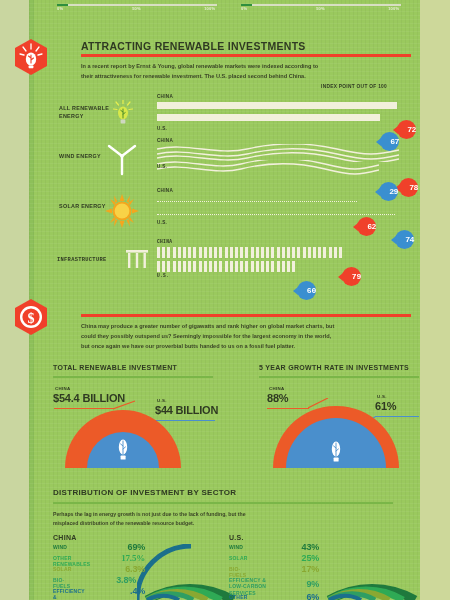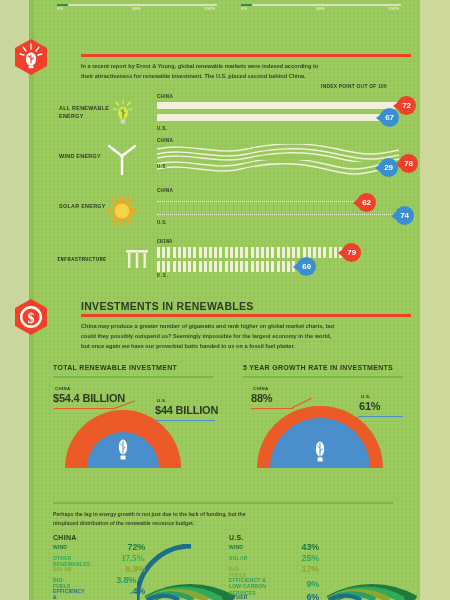--- a/index.html
+++ b/index.html
@@ -73,22 +73,23 @@
     color:#2f3a22; letter-spacing:.3px;
   }
   .indexnote {
     position:absolute; font-size:4.8px; font-weight:bold;
     color:#2f3a22; letter-spacing:.3px;
   }
   .solidbar { position:absolute; height:7px; background:#f2f0dc; }
   .badge {
     position:absolute; width:19px; height:19px; border-radius:50%;
     color:#fff; font-size:8px; font-weight:bold;
-    display:flex; align-items:center; justify-content:center;
+    display:flex; align-items:center; justify-content:flex-end;
     letter-spacing:-.2px;
+    margin-top:24px;
   }
   .badge.cn { background:#f0402a; }
   .badge.us { background:#3a8fd0; }
   .badge .tail {
     position:absolute; width:0; height:0;
     border-top:4px solid transparent; border-bottom:4px solid transparent;
   }
   .badge.cn .tail { left:-4px; border-right:5px solid #f0402a; }
   .badge.us .tail { left:-4px; border-right:5px solid #3a8fd0; }
 
@@ -167,20 +168,21 @@
           <line x1="19" y1="6" x2="19" y2="11"></line>
           <line x1="27" y1="9" x2="24" y2="13"></line>
           <line x1="8" y1="16" x2="12" y2="17"></line>
           <line x1="30" y1="16" x2="26" y2="17"></line>
         </g>
         <ellipse cx="19" cy="21" rx="5.2" ry="6.6" fill="#fff"></ellipse>
         <path d="M19 17 L19 25 M19 20 L16.5 18 M19 22 L21.5 20" stroke="#f0402a" stroke-width="1.1" fill="none" stroke-linecap="round"></path>
         <rect x="16.6" y="27.6" width="4.8" height="2.6" rx="0.6" fill="#fff"></rect>
       </svg>
     </div>
+    <div class="sec-title" style="top:2px;">ATTRACTING RENEWABLE INVESTMENTS</div>
     <div class="sec-rule" style="top:16px;"></div>
     <div class="sec-body" style="top:24px;">In a recent report by Ernst &amp; Young, global renewable markets were indexed according to their attractiveness for renewable investment. The U.S. placed second behind China.</div>
   </div>
 
   <div class="panel" style="top:84px;height:10px;">
     <div class="indexnote" style="left:292px;">INDEX POINT OUT OF 100</div>
   </div>
 
   <div class="panel" style="top:94px;height:42px;">
     <div class="rowlabel" style="left:30px;top:10px;width:52px;">ALL RENEWABLE ENERGY</div>
@@ -307,21 +309,20 @@
 
   <div class="panel" style="top:298px;height:60px;">
     <div class="hexicon">
       <svg width="38" height="38" viewBox="0 0 38 38">
         <polygon points="19,1 35,10 35,28 19,37 3,28 3,10" fill="#f0402a"></polygon>
         <circle cx="19" cy="19" r="11" fill="#fff"></circle>
         <circle cx="19" cy="19" r="8.6" fill="#f0402a"></circle>
         <text x="19" y="24.6" text-anchor="middle" font-family="Liberation Serif, serif" font-size="14" font-weight="bold" fill="#fff">$</text>
       </svg>
     </div>
-    <div class="sec-title" style="top:2px;">INVESTMENTS IN RENEWABLES</div>
     <div class="sec-rule" style="top:16px;"></div>
     <div class="sec-body" style="top:24px;width:258px;">China may produce a greater number of gigawatts and rank higher on global market charts, but could they possibly outspend us? Seemingly impossible for the largest economy in the world, but once again we have our proverbial butts handed to us on a fossil fuel platter.</div>
   </div>
 
   <div class="panel" style="top:364px;height:112px;">
     <div class="sub-title" style="left:24px;top:0;">TOTAL RENEWABLE INVESTMENT</div>
     <div class="sub-rule" style="left:24px;top:12px;width:160px;"></div>
 
     <div class="calloutSm" style="left:26px;top:22px;">CHINA</div>
     <div class="calloutBig" style="left:24px;top:28px;">$54.4 BILLION</div>
@@ -341,21 +342,21 @@
       <div class="outer" style="left:0;width:116px;height:58px;"></div>
       <div class="inner" style="left:22px;width:72px;height:36px;"></div>
       <svg class="leaf" style="left:50px;top:28px;width:16px;height:26px;">
         <ellipse cx="8" cy="9" rx="4.2" ry="7.6" fill="#fff"></ellipse>
         <path d="M8 3 L8 16 M8 8 L5.6 6 M8 11 L10.4 9" stroke="#4a8fcc" stroke-width=".9" fill="none" stroke-linecap="round"></path>
         <rect x="5.6" y="17.6" width="5" height="4" rx=".7" fill="#fff"></rect>
       </svg>
     </div>
   </div>
 
-  <div class="panel" style="top:364px;height:112px;">
+  <div class="panel" style="top:364px;height:112px;margin-left:16px;">
     <div class="sub-title" style="left:214px;top:0;">5 YEAR GROWTH RATE IN INVESTMENTS</div>
     <div class="sub-rule" style="left:214px;top:12px;width:160px;"></div>
 
     <div class="calloutSm" style="left:224px;top:22px;">CHINA</div>
     <div class="calloutBig" style="left:222px;top:28px;">88%</div>
     <div class="cline red" style="left:222px;top:44px;width:42px;"></div>
     <svg class="cdiag" style="left:263px;top:34px;width:22px;height:14px;">
       <line x1="0" y1="10" x2="20" y2="0" stroke="#ec5a28" stroke-width="1.2"></line>
     </svg>
 
@@ -371,36 +372,37 @@
       <div class="inner" style="left:13px;width:100px;height:50px;"></div>
       <svg class="leaf" style="left:55px;top:34px;width:16px;height:26px;">
         <ellipse cx="8" cy="9" rx="4.2" ry="7.6" fill="#fff"></ellipse>
         <path d="M8 3 L8 16 M8 8 L5.6 6 M8 11 L10.4 9" stroke="#4a8fcc" stroke-width=".9" fill="none" stroke-linecap="round"></path>
         <rect x="5.6" y="17.6" width="5" height="4" rx=".7" fill="#fff"></rect>
       </svg>
     </div>
   </div>
 
   <div class="panel" style="top:488px;height:112px;">
+    <div class="sub-title" style="left:24px;top:0;font-size:8px;">DISTRIBUTION OF INVESTMENT BY SECTOR</div>
     <div class="sub-rule" style="left:24px;top:14px;width:340px;"></div>
     <div class="sec-body" style="left:24px;top:22px;width:210px;font-size:5.2px;">Perhaps the lag in energy growth is not just due to the lack of funding, but the misplaced distribution of the renewable resource budget.</div>
 
     <div class="sub-title" style="left:24px;top:46px;font-size:7px;">CHINA</div>
     <svg class="arcbox" style="left:108px;top:56px;width:100px;height:56px;" viewBox="0 0 100 56">
       <path d="M2 56 A54 54 0 0 1 56 2" stroke="#1b6f8c" stroke-width="5" fill="none" transform="translate(-2,0)"></path>
       <path d="M96 56 A86 86 0 0 0 10 56" stroke="#1f7a3d" stroke-width="9" fill="none"></path>
       <path d="M84 56 A74 74 0 0 0 10 56" stroke="#2faa55" stroke-width="7" fill="none"></path>
       <path d="M70 56 A60 60 0 0 0 10 56" stroke="#8aa832" stroke-width="6" fill="none"></path>
       <path d="M56 56 A46 46 0 0 0 10 56" stroke="#2f9e63" stroke-width="5" fill="none"></path>
       <path d="M42 56 A32 32 0 0 0 10 56" stroke="#1b6f8c" stroke-width="4" fill="none"></path>
     </svg>
     <div class="sec-list" style="left:24px;top:56px;width:92px;">
       <div class="sec-row" style="top:0;">
         <span class="sec-name" style="color:#1f7a3d;">WIND</span>
-        <span class="sec-val" style="left:48px;top:-2px;width:44px;color:#1f7a3d;">72%</span>
+        <span class="sec-val" style="left:48px;top:-2px;width:44px;color:#1f7a3d;">69%</span>
       </div>
       <div class="sec-row" style="top:11px;">
         <span class="sec-name" style="color:#2faa55;">OTHER RENEWABLES</span>
         <span class="sec-val" style="left:48px;top:-2px;width:44px;color:#2faa55;font-family:Liberation Serif, serif;">17.5%</span>
       </div>
       <div class="sec-row" style="top:22px;">
         <span class="sec-name" style="color:#8aa832;">SOLAR</span>
         <span class="sec-val" style="left:48px;top:-2px;width:44px;color:#8aa832;">6.3%</span>
       </div>
       <div class="sec-row" style="top:33px;">

